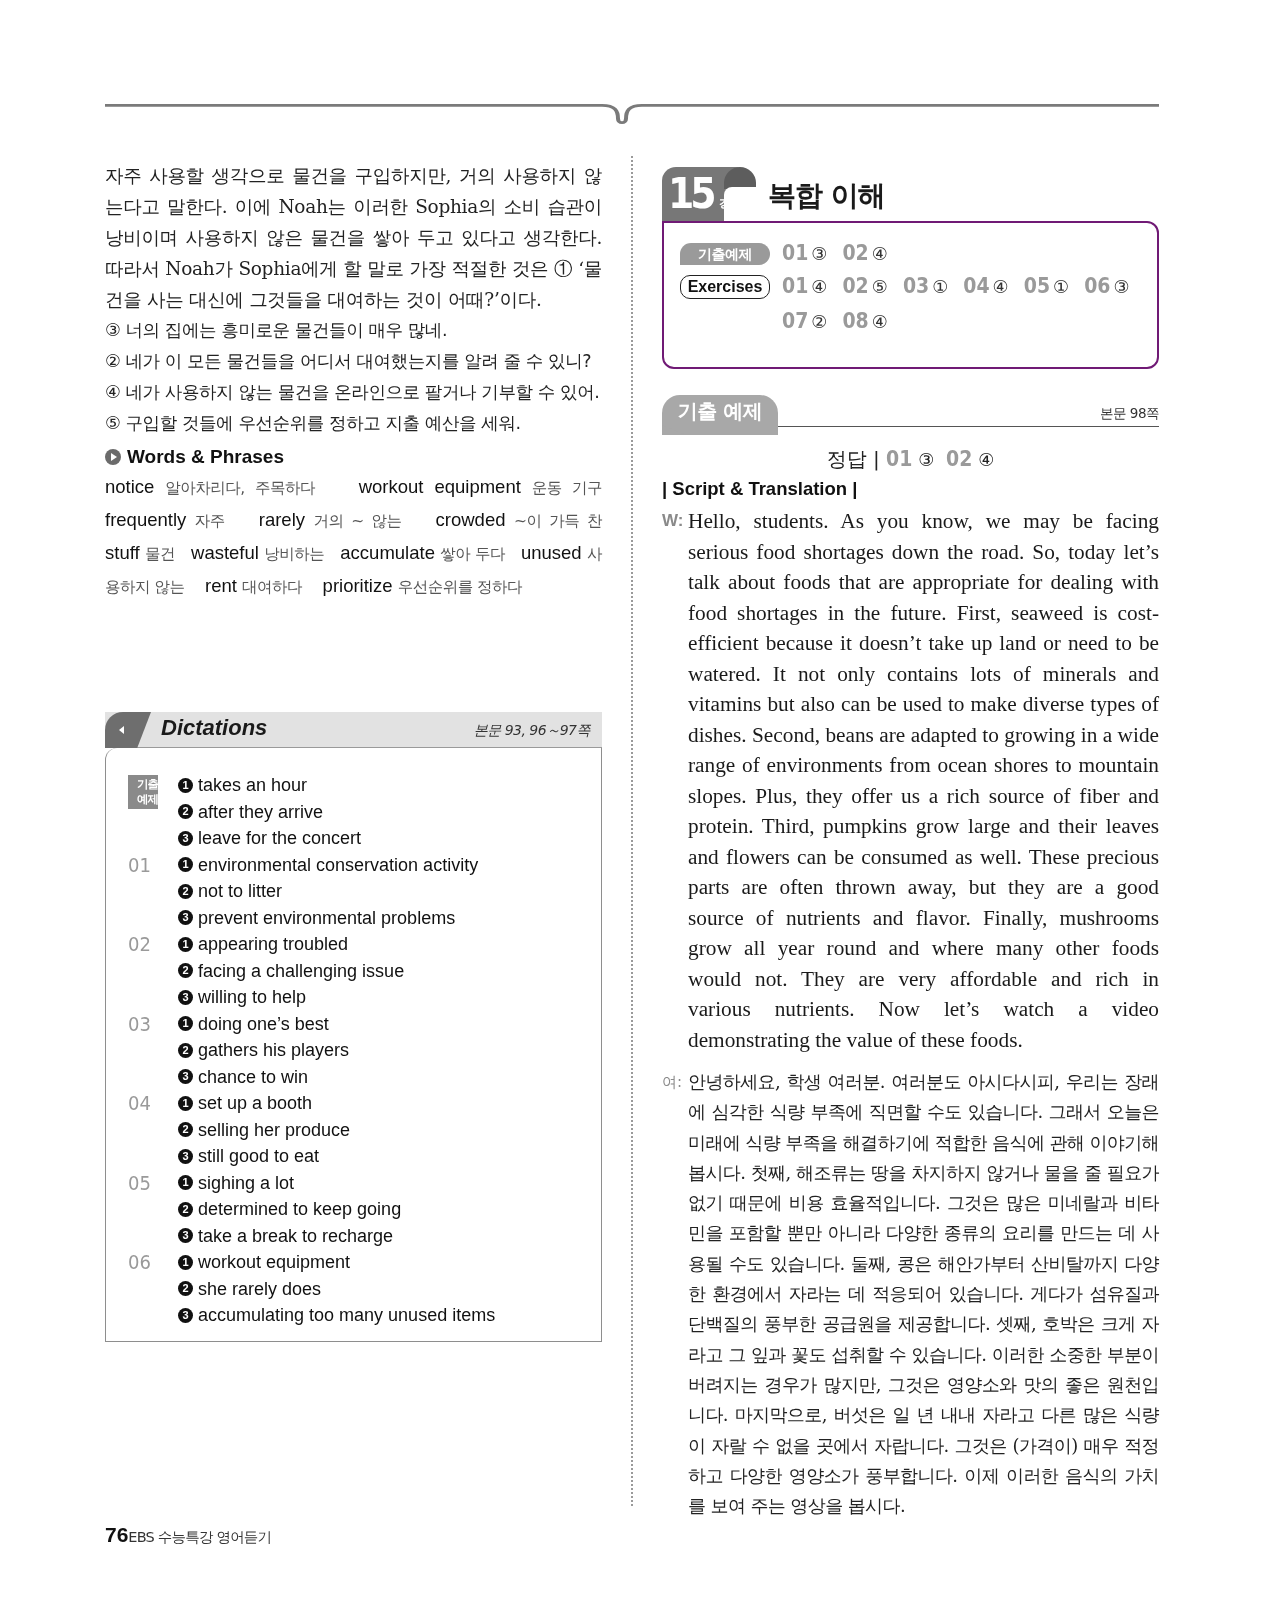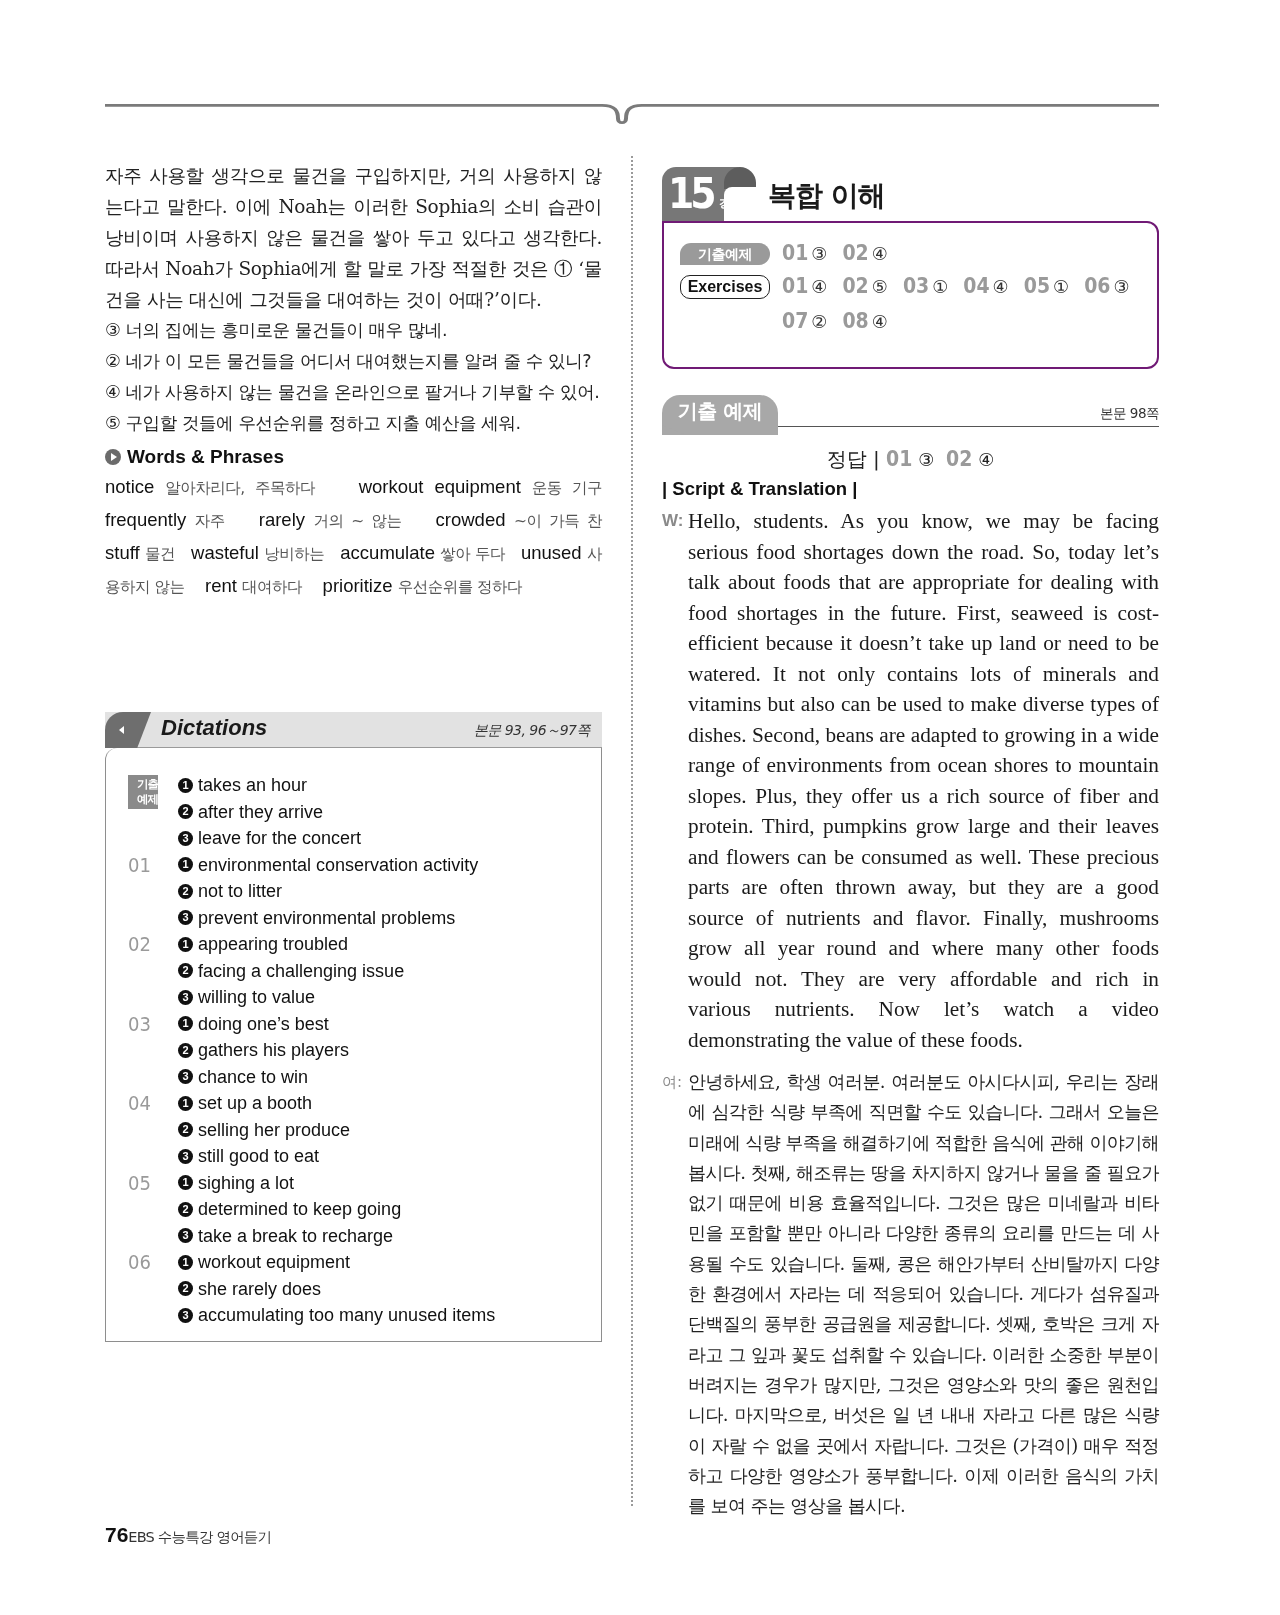--- a/index.html
+++ b/index.html
@@ -167,21 +167,21 @@
         <div class="dict-item">
             <span class="bullet">1</span>
             <span>appearing troubled</span>
           </div>
         <div class="dict-item">
             <span class="bullet">2</span>
             <span>facing a challenging issue</span>
           </div>
         <div class="dict-item">
             <span class="bullet">3</span>
-            <span>willing to value</span>
+            <span>willing to help</span>
           </div>
       </div>
     </div>
     <div class="dict-group">
       <div class="dict-num">03</div>
       <div class="dict-items">
         <div class="dict-item">
             <span class="bullet">1</span>
             <span>doing one’s best</span>
           </div>

